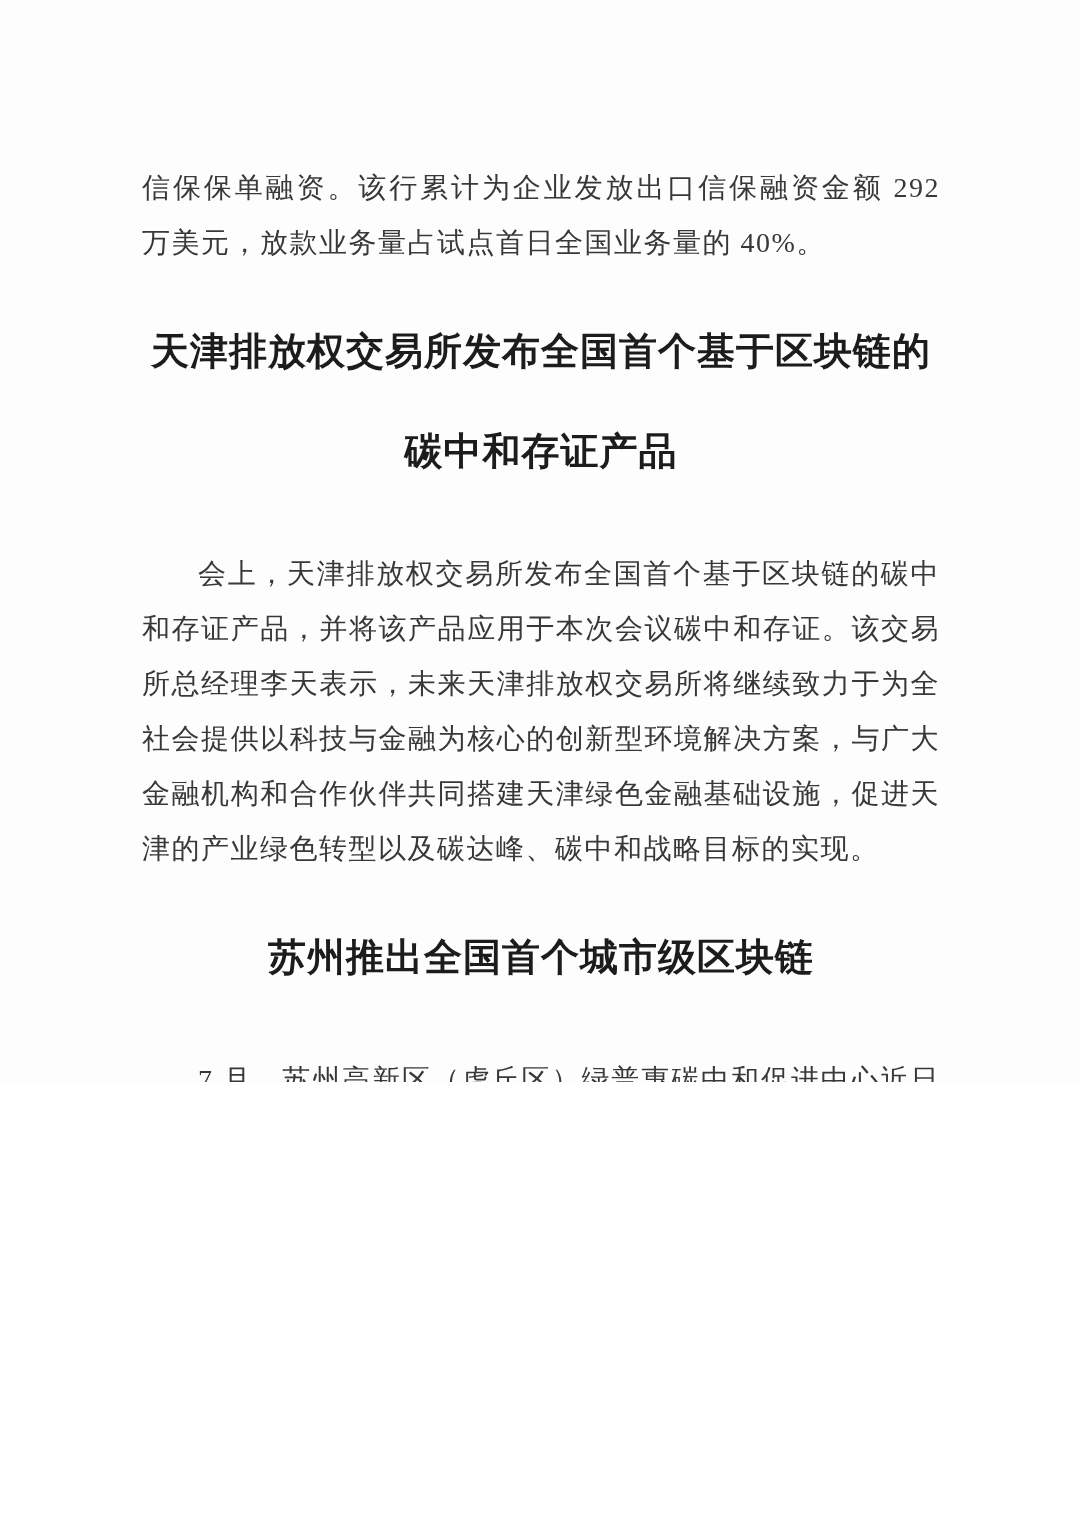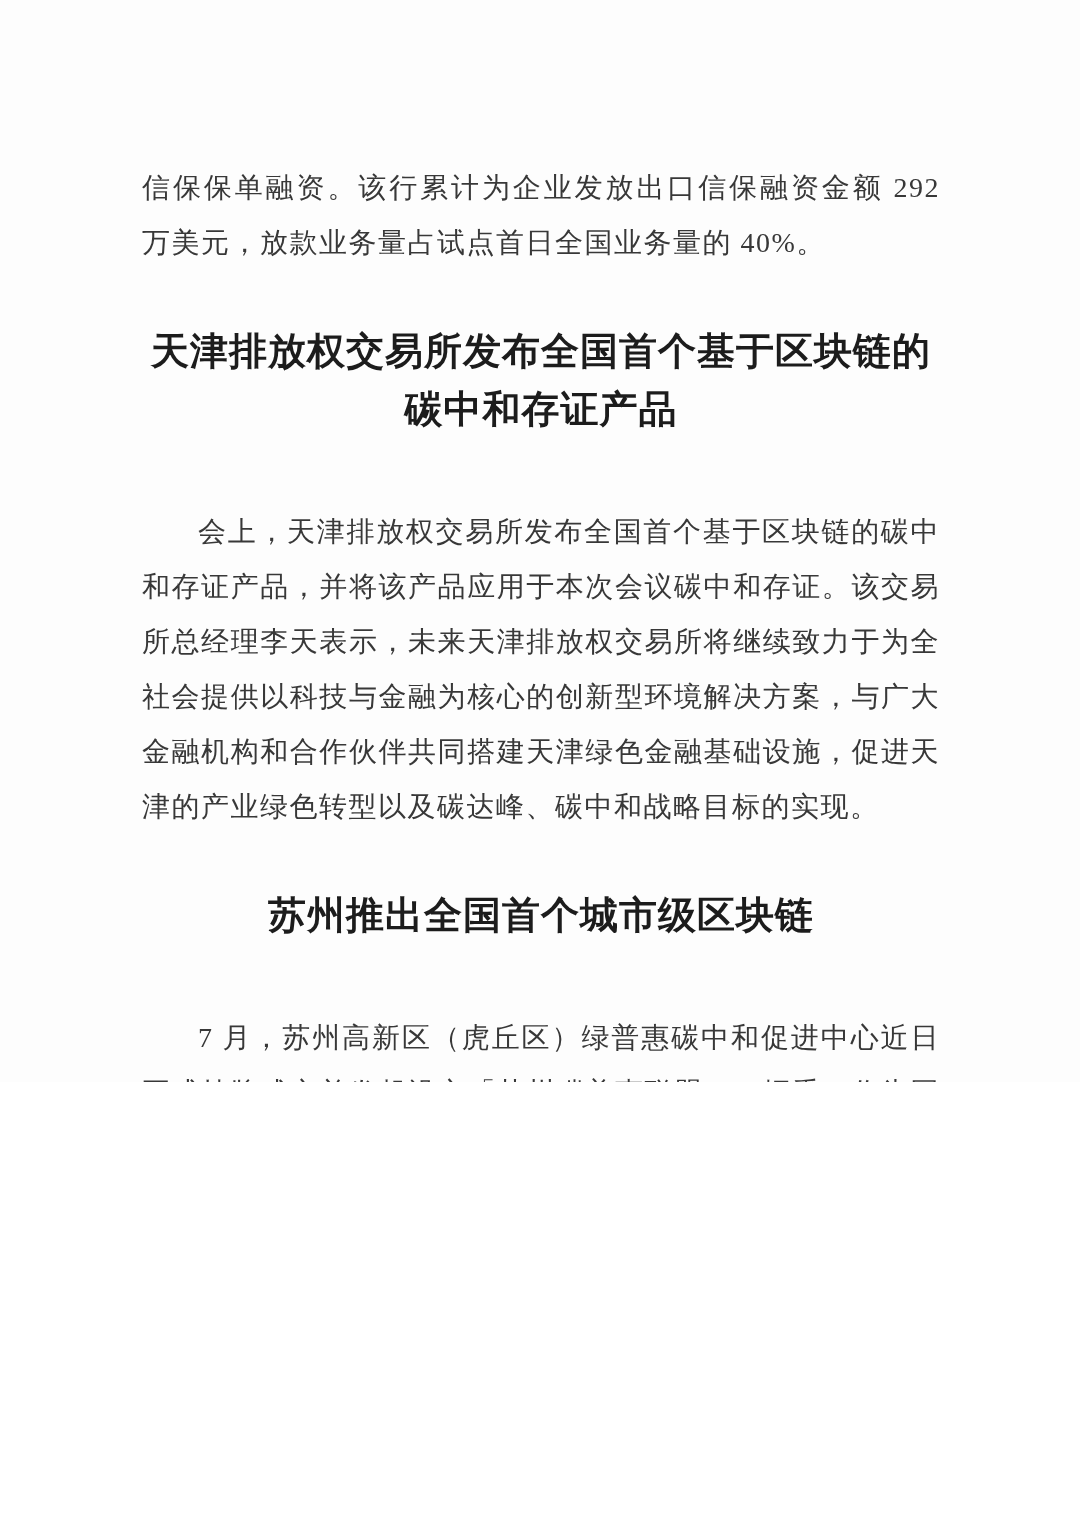--- a/index.html
+++ b/index.html
@@ -37,20 +37,21 @@
     margin: 52px 0 66px 0;
     font-size: 38px;
     line-height: 58px;
     font-weight: bold;
     text-align: center;
     letter-spacing: 1px;
     color: #1c1c1c;
   }
   .section-heading .h-line {
     display: block;
+    margin-top: 42px;
   }
   .page-number {
     position: absolute;
     top: 1385px;
     right: 148px;
     font-size: 29px;
     letter-spacing: 2px;
     color: #3c3c3c;
     white-space: pre;
     margin-top: 36px;

